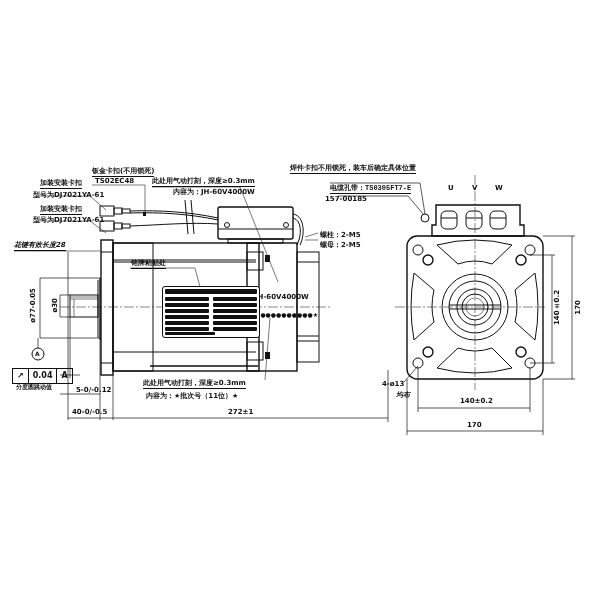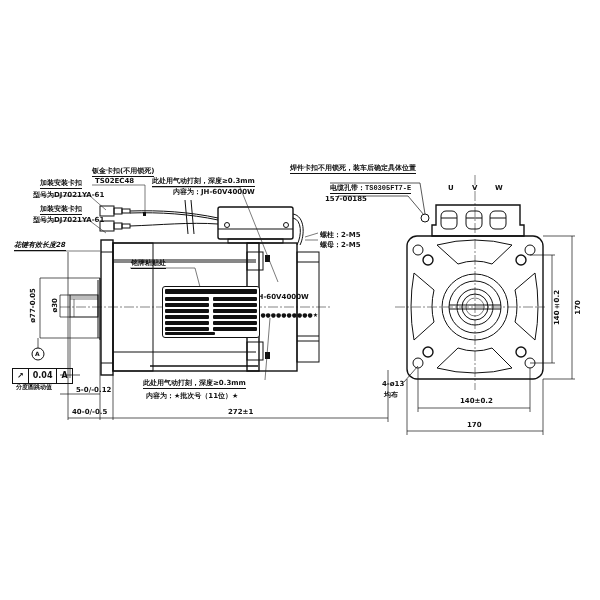--- a/index.html
+++ b/index.html
@@ -237,17 +237,17 @@
 <div class="lbl" style="left:72px;top:409px;">40-0/-0.5</div>
 <div class="lbl" style="left:228px;top:409px;">272±1</div>
 
 <div class="lbl lbl-u" style="left:290px;top:165px;">焊件卡扣不用锁死，装车后确定具体位置</div>
 <div class="lbl lbl-u" style="left:330px;top:185px;font-family:Liberation Mono, monospace;">电缆孔带：TS0305FT7-E</div>
 <div class="lbl" style="left:325px;top:196px;">157-00185</div>
 <div class="lbl" style="left:448px;top:185px;">U</div>
 <div class="lbl" style="left:472px;top:185px;">V</div>
 <div class="lbl" style="left:495px;top:185px;">W</div>
 <div class="lbl" style="left:382px;top:381px;">4-ø13</div>
-<div class="lbl" style="left:384px;top:392px;">均布</div>
+<div class="lbl" style="left:396px;top:392px;font-style:italic;">均布</div>
 <div class="lbl" style="left:460px;top:398px;">140±0.2</div>
 <div class="lbl" style="left:467px;top:422px;">170</div>
 <div class="lbl vert" style="left:554px;top:290px;">140±0.2</div>
 <div class="lbl vert" style="left:575px;top:300px;">170</div>
 
 </body></html>

